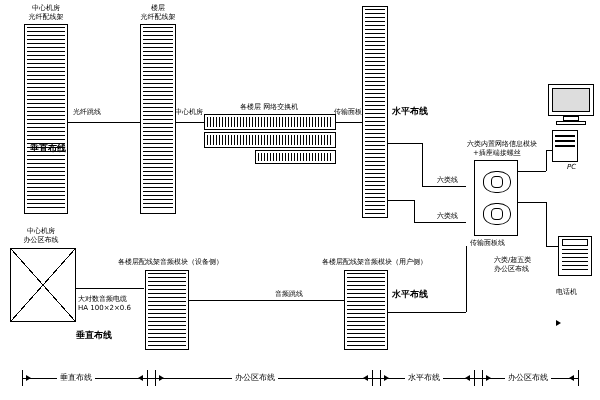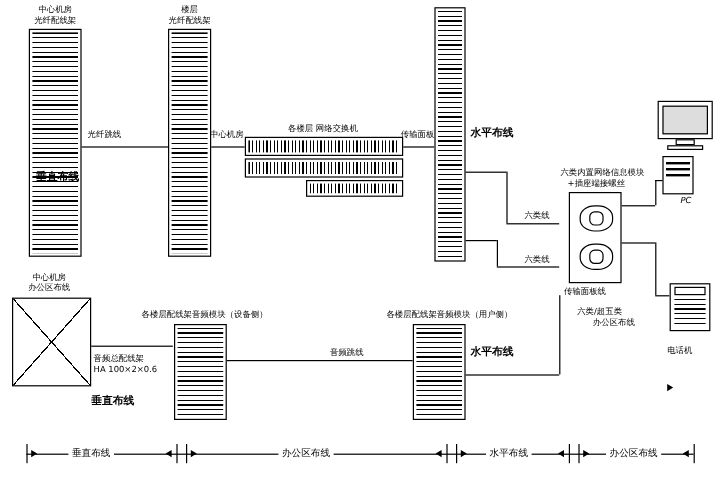--- a/index.html
+++ b/index.html
@@ -143,33 +143,33 @@
     <div class="bay" style="top:9px;"></div>
     <div class="bay" style="top:14px;"></div>
   </div>
   <div class="lbl" style="left:567px;top:163px;font-style:italic;">PC</div>
 
   <div class="phone" style="left:558px;top:236px;width:34px;height:40px;">
     <div class="handset"></div>
     <div class="keys"></div>
   </div>
   <div class="lbl" style="left:556px;top:288px;">电话机</div>
-  <div class="lbl" style="left:481px;top:256px;">六类/超五类</div>
+  <div class="lbl" style="left:494px;top:256px;">六类/超五类</div>
   <div class="lbl" style="left:494px;top:265px;">办公区布线</div>
 
   <div class="lbl ctr" style="left:6px;top:227px;width:70px;">中心机房</div>
   <div class="lbl ctr" style="left:6px;top:236px;width:70px;">办公区布线</div>
   <div class="xbox" style="left:10px;top:248px;width:66px;height:74px;">
     <div class="d1"></div>
       <div class="d2"></div>
   </div>
   <div class="lbl big" style="left:76px;top:330px;">垂直布线</div>
 
   <div class="hline" style="left:76px;top:288px;width:68px;"></div>
-  <div class="lbl" style="left:78px;top:295px;">音频总配线架</div>
+  <div class="lbl" style="left:78px;top:295px;">大对数音频电缆</div>
   <div class="lbl" style="left:78px;top:304px;">HA 100×2×0.6</div>
 
   <div class="lbl" style="left:118px;top:258px;">各楼层配线架音频模块（设备侧）</div>
   <div class="rack" style="left:145px;top:270px;width:44px;height:80px;">
     <div class="inner"></div>
   </div>
 
   <div class="hline" style="left:189px;top:300px;width:155px;"></div>
   <div class="lbl" style="left:275px;top:290px;">音频跳线</div>
 

